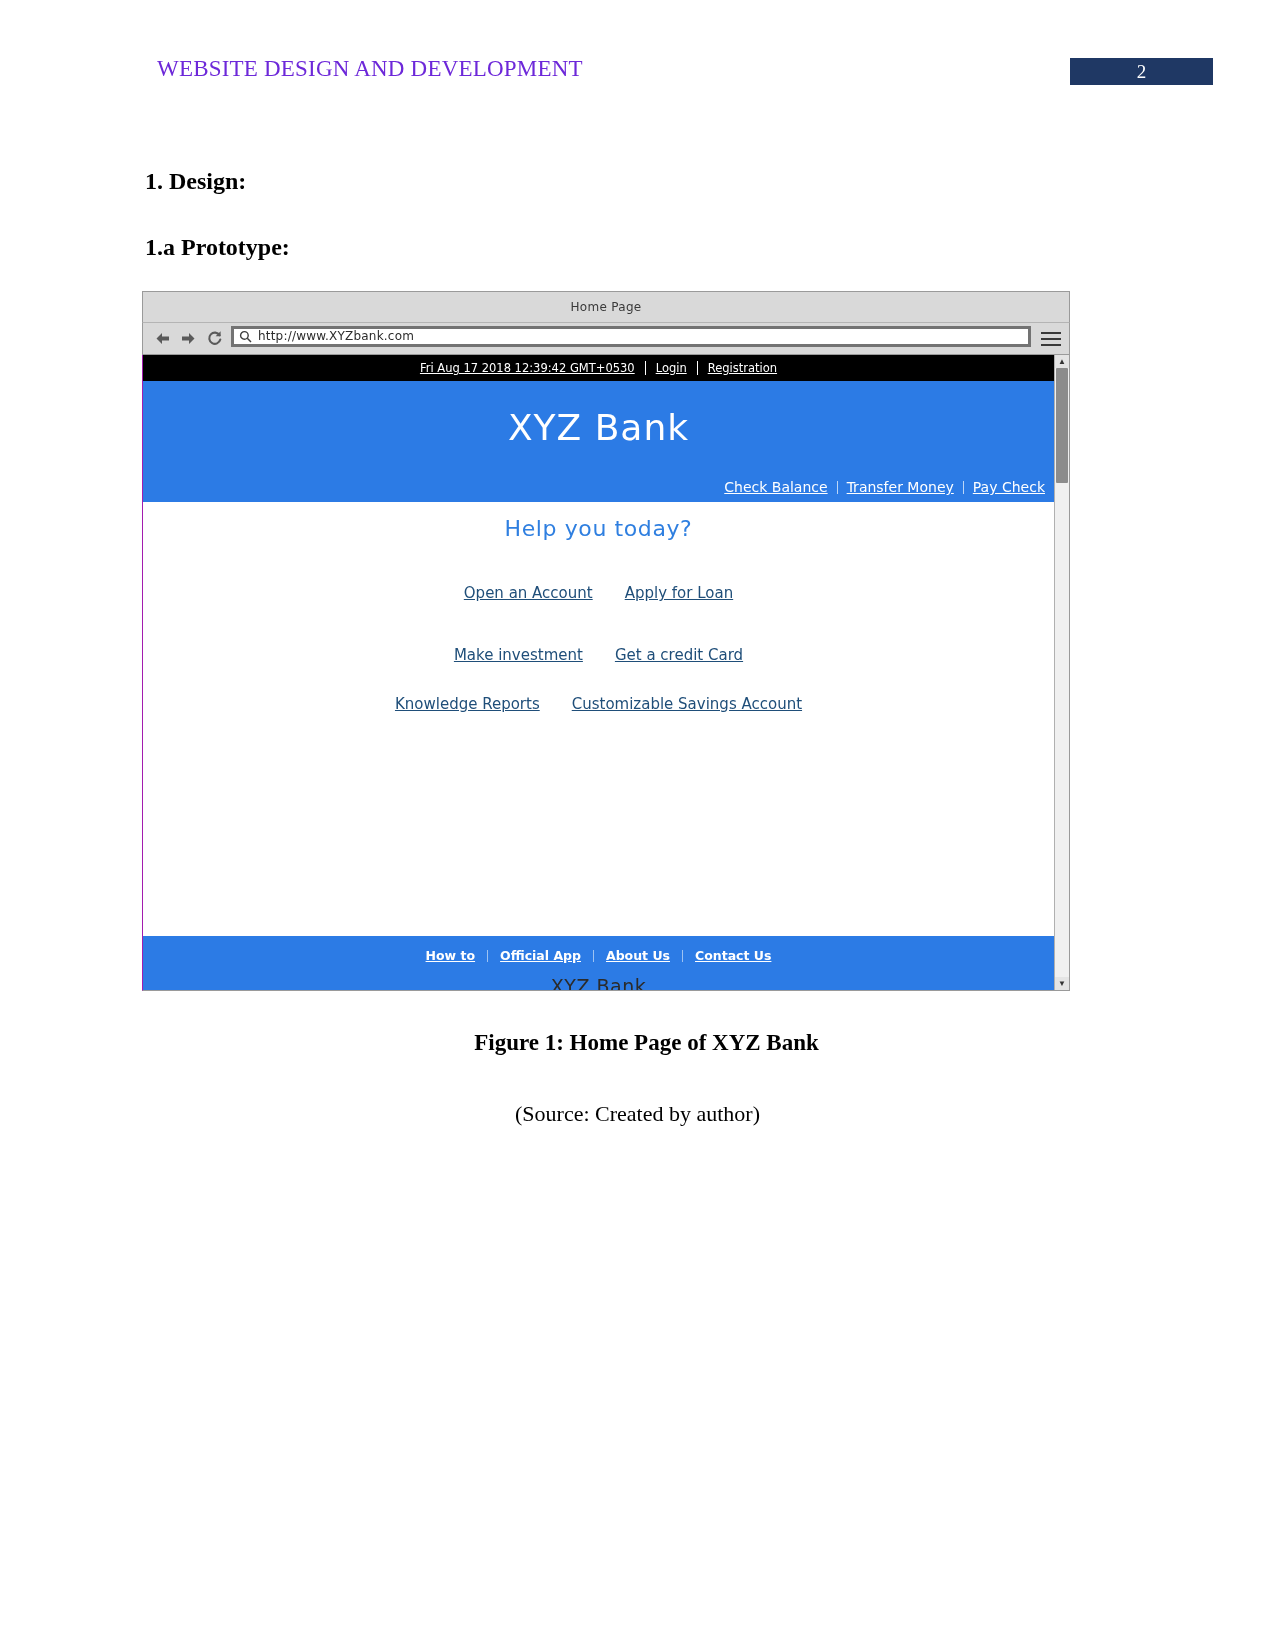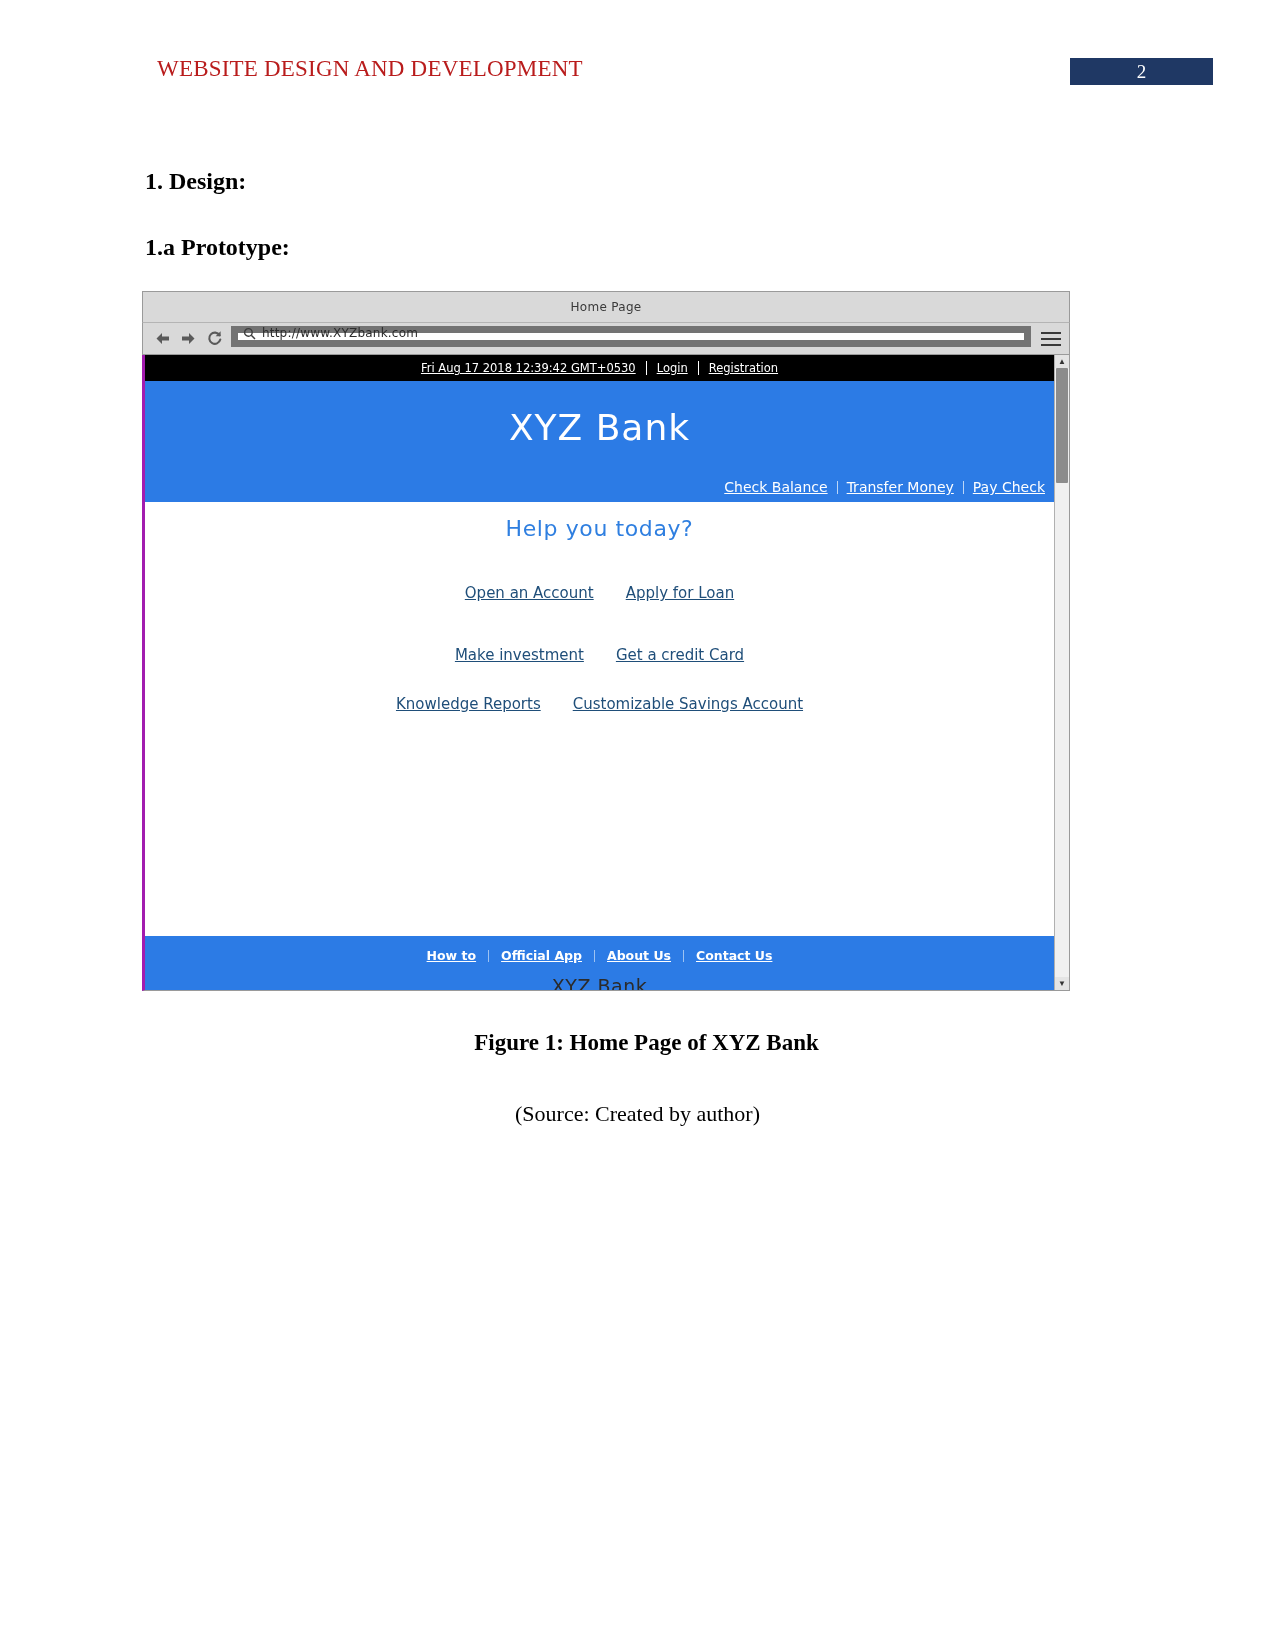--- a/index.html
+++ b/index.html
@@ -21,21 +21,21 @@
     top: 0; left: 0;
     width: 1275px;
     height: 110px;
   }
   .doc-header-title {
     position: absolute;
     left: 157px;
     top: 56px;
     font-family: "Liberation Serif", serif;
     font-size: 23px;
-    color: #b91c1c;
+    color: #6d28d9;
     letter-spacing: 0.2px;
     white-space: nowrap;
   }
   .page-number-badge {
     position: absolute;
     left: 1070px;
     top: 58px;
     width: 143px;
     height: 27px;
     background: #1f3864;
@@ -110,24 +110,24 @@
     display: flex;
     align-items: center;
     justify-content: center;
     color: #555555;
     flex: none;
   }
   .url-bar {
     flex: 1;
     height: 21px;
     background: #ffffff;
-    border: 7px solid #737373;
+    border: 3px solid #737373;
     margin: 0 6px 5px 4px;
     display: flex;
-    align-items: flex-end;
+    align-items: flex-start;
     padding: 0 5px;
     box-sizing: border-box;
   }
   .url-search-icon {
     width: 14px; height: 14px;
     margin-right: 5px;
     flex: none;
     color: #444;
   }
   .url-text {
@@ -154,21 +154,21 @@
     height: 2px;
     background: #3a3a3a;
     width: 100%;
   }
 
   
   .browser-viewport-wrap {
     position: relative;
     display: flex;
     height: 636px;
-    border-left: 3px solid #a21caf;
+    border-left: 1px solid #a21caf;
     border-right: 1px solid #9a9a9a;
     border-bottom: 1px solid #9a9a9a;
     background: #ffffff;
     box-sizing: border-box;
   }
   .page-area {
     flex: 1;
     position: relative;
     overflow: hidden;
     background: #ffffff;

